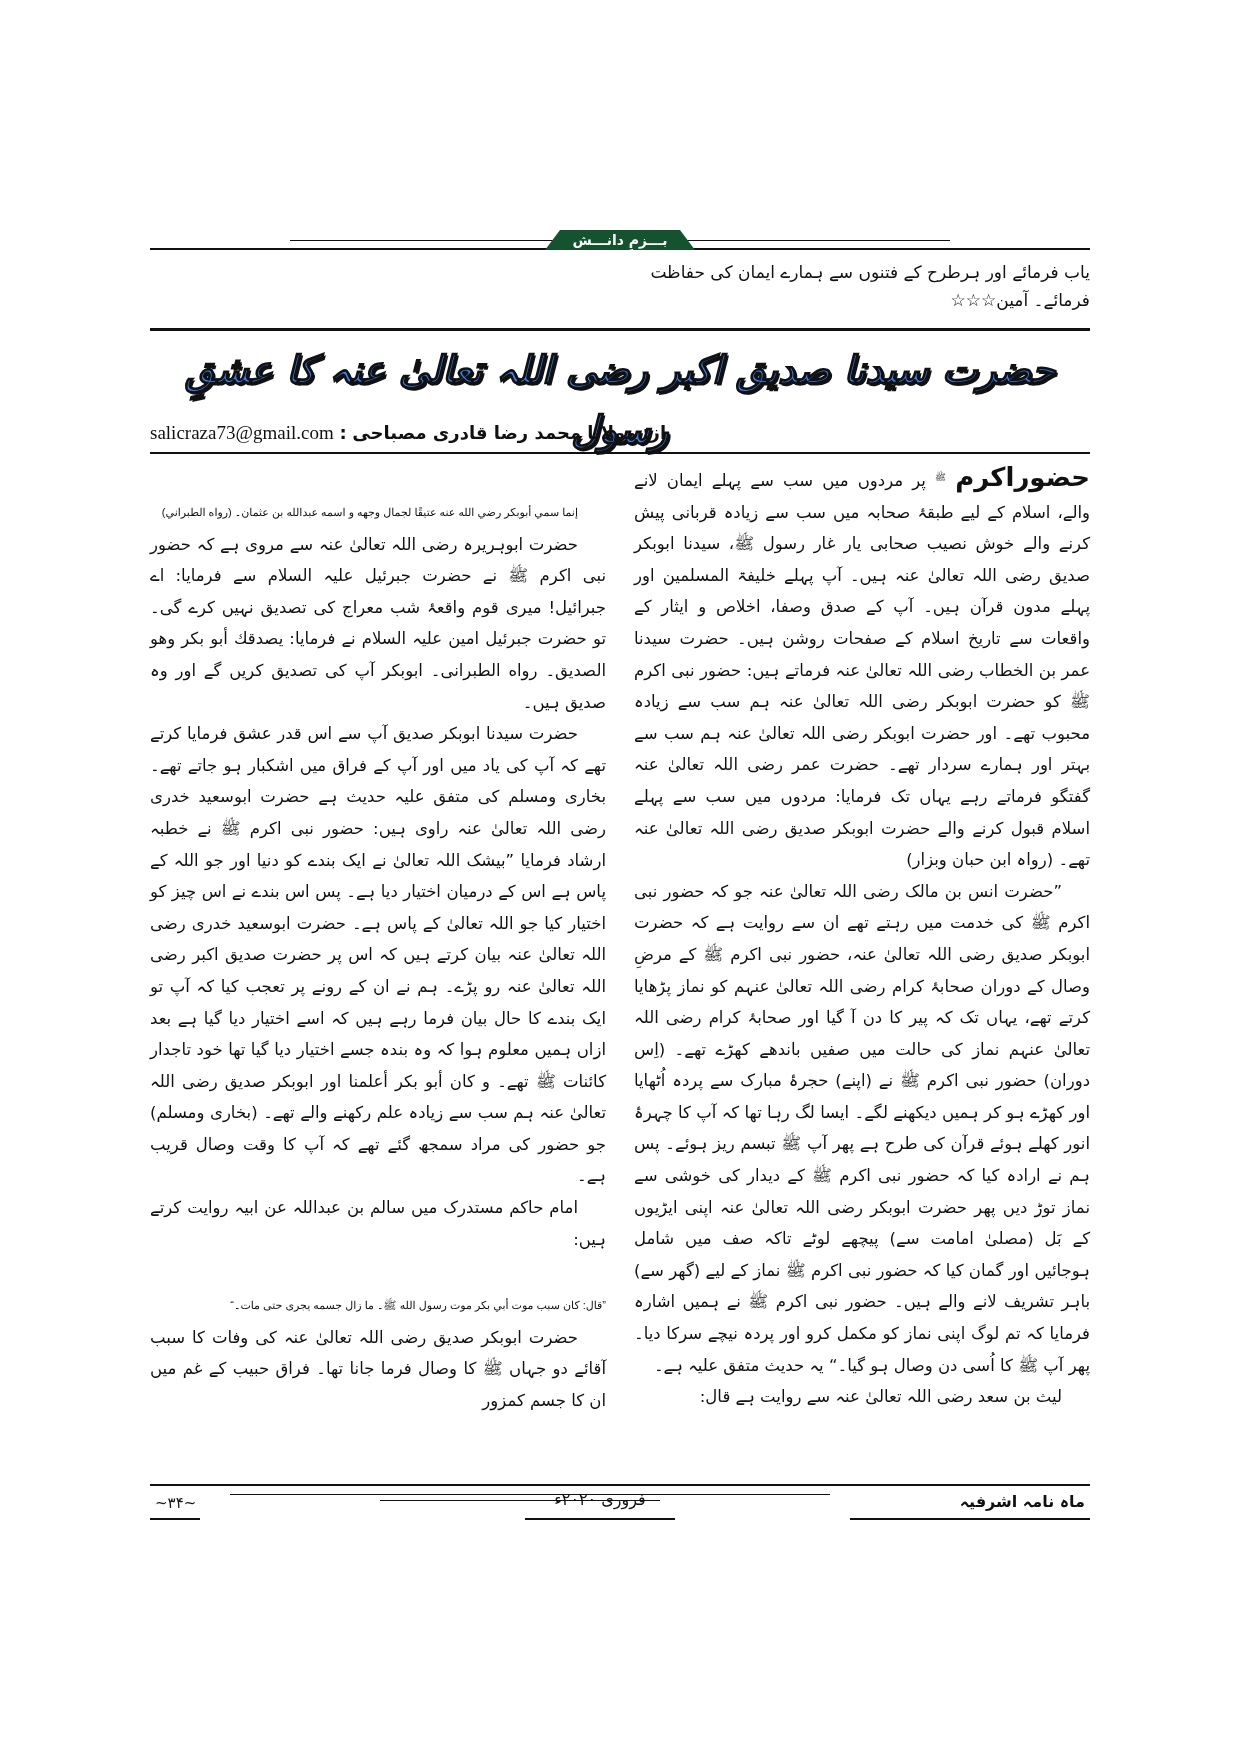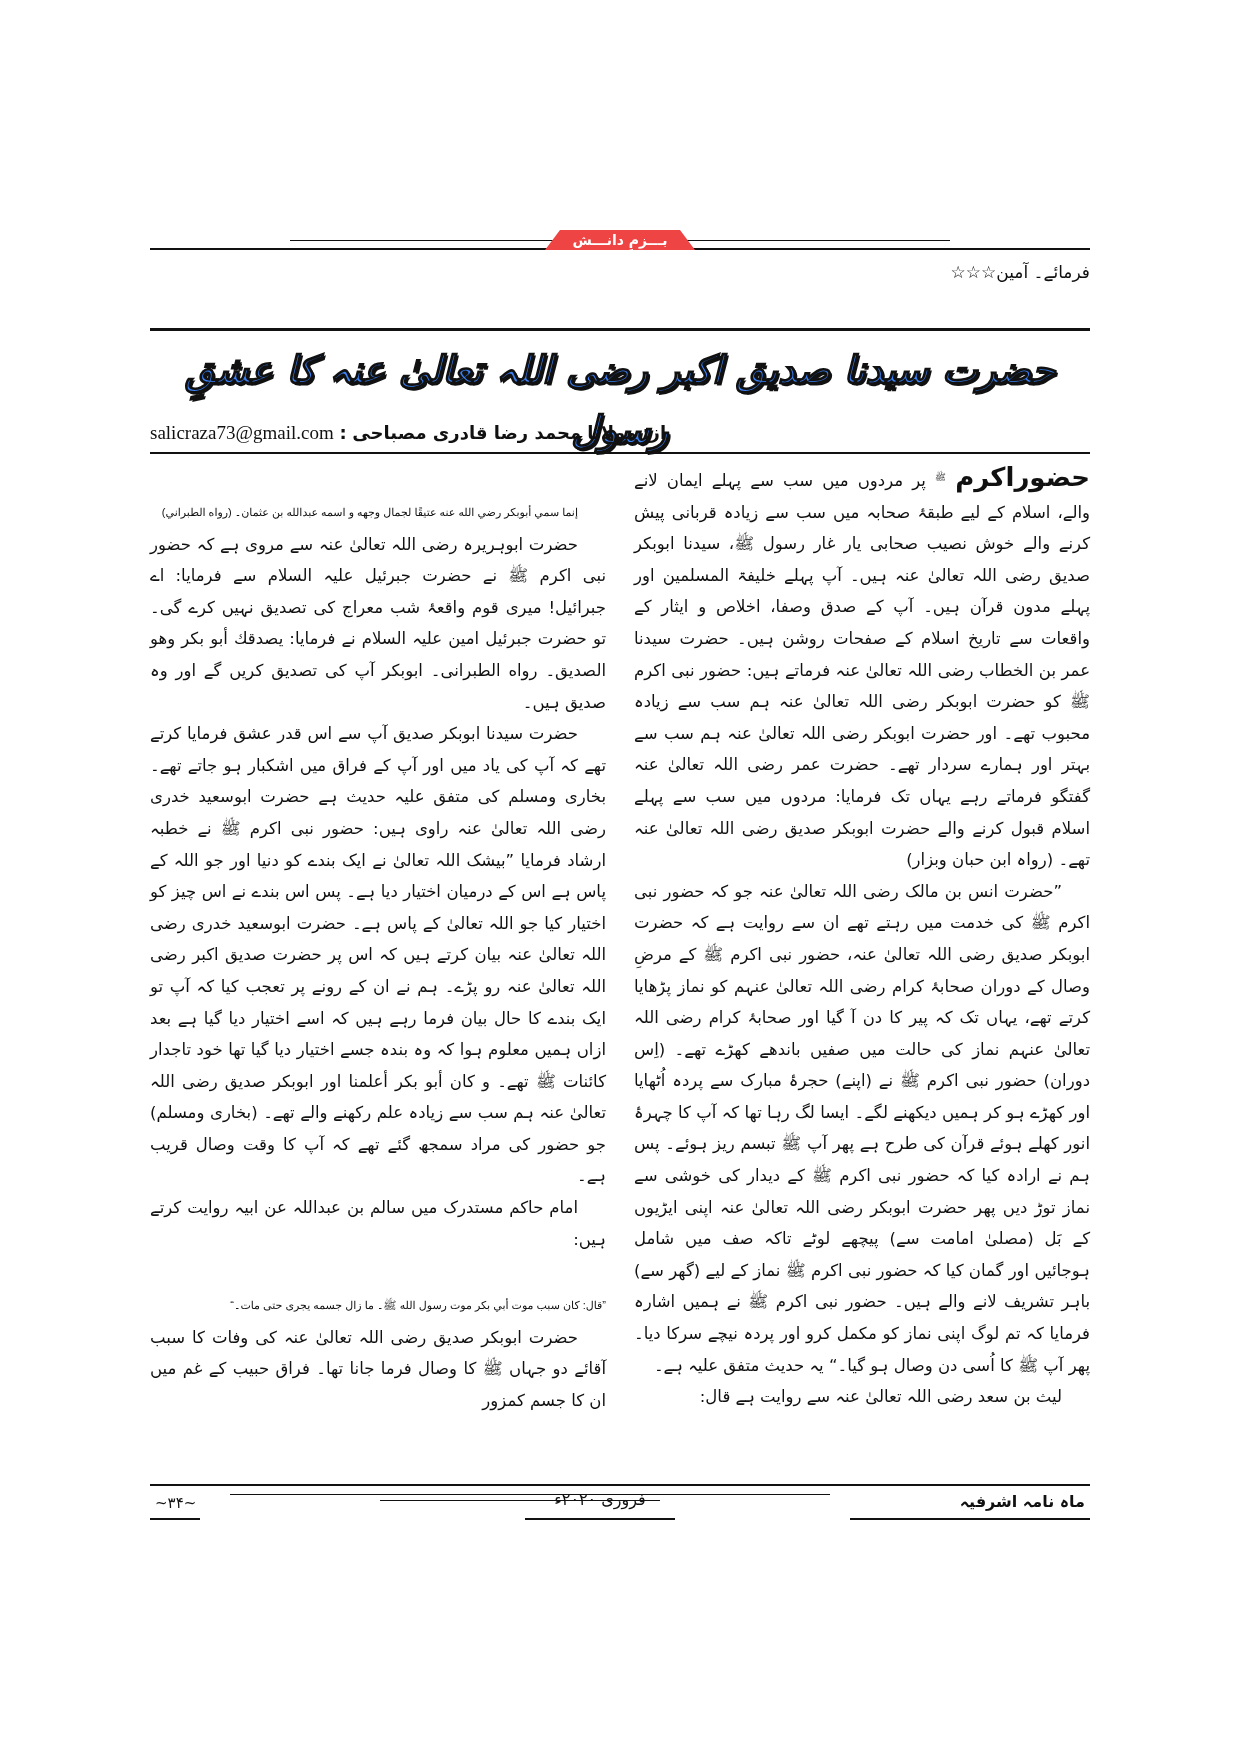--- a/index.html
+++ b/index.html
@@ -43,21 +43,21 @@
       right: 0;
       top: 18px;
       border-top: 2.5px solid #111;
     }
     .header .banner {
       position: absolute;
       left: 395px;
       top: 0;
       width: 150px;
       height: 20px;
-      background: #ef4444;
+      background: #14532d;
       clip-path: polygon(10% 0, 90% 0, 100% 100%, 0 100%);
       color: #fff;
       font-size: 14px;
       font-weight: bold;
       text-align: center;
       line-height: 20px;
       direction: rtl;
     }
     
     .prev-end {
@@ -255,20 +255,21 @@
 <div class="page">
 
   <div class="header">
     <div class="rule-top"></div>
     <div class="rule-bottom"></div>
     <div class="banner">بـــزمِ دانـــش</div>
   </div>
 
   <div class="prev-end">
     <div class="prev-col">
+      <p>یاب فرمائے اور ہرطرح کے فتنوں سے ہمارے ایمان کی حفاظت</p>
       <p>فرمائے۔ آمین☆☆☆</p>
     </div>
   </div>
 
   <div class="divider-1"></div>
 
   <div class="title">حضرت سیدنا صدیق اکبر رضی اللہ تعالیٰ عنہ کا عشقِ رسول</div>
 
   <div class="byline">
     <span class="email">salicraza73@gmail.com</span>

